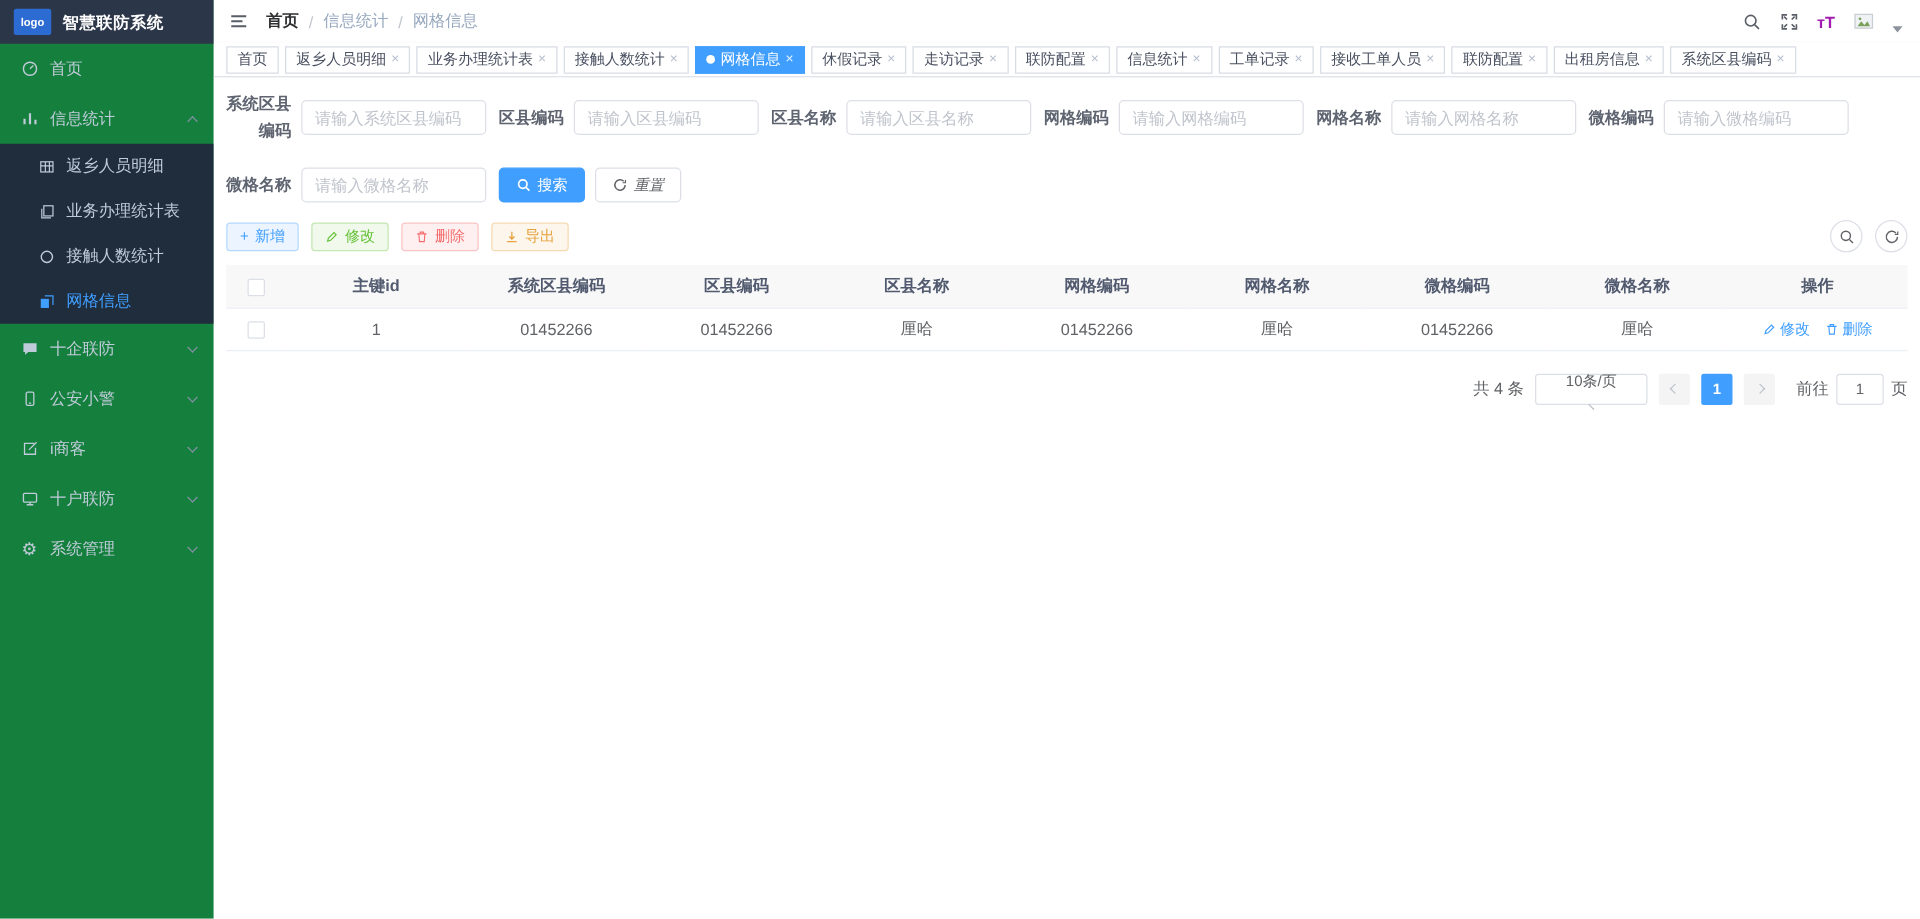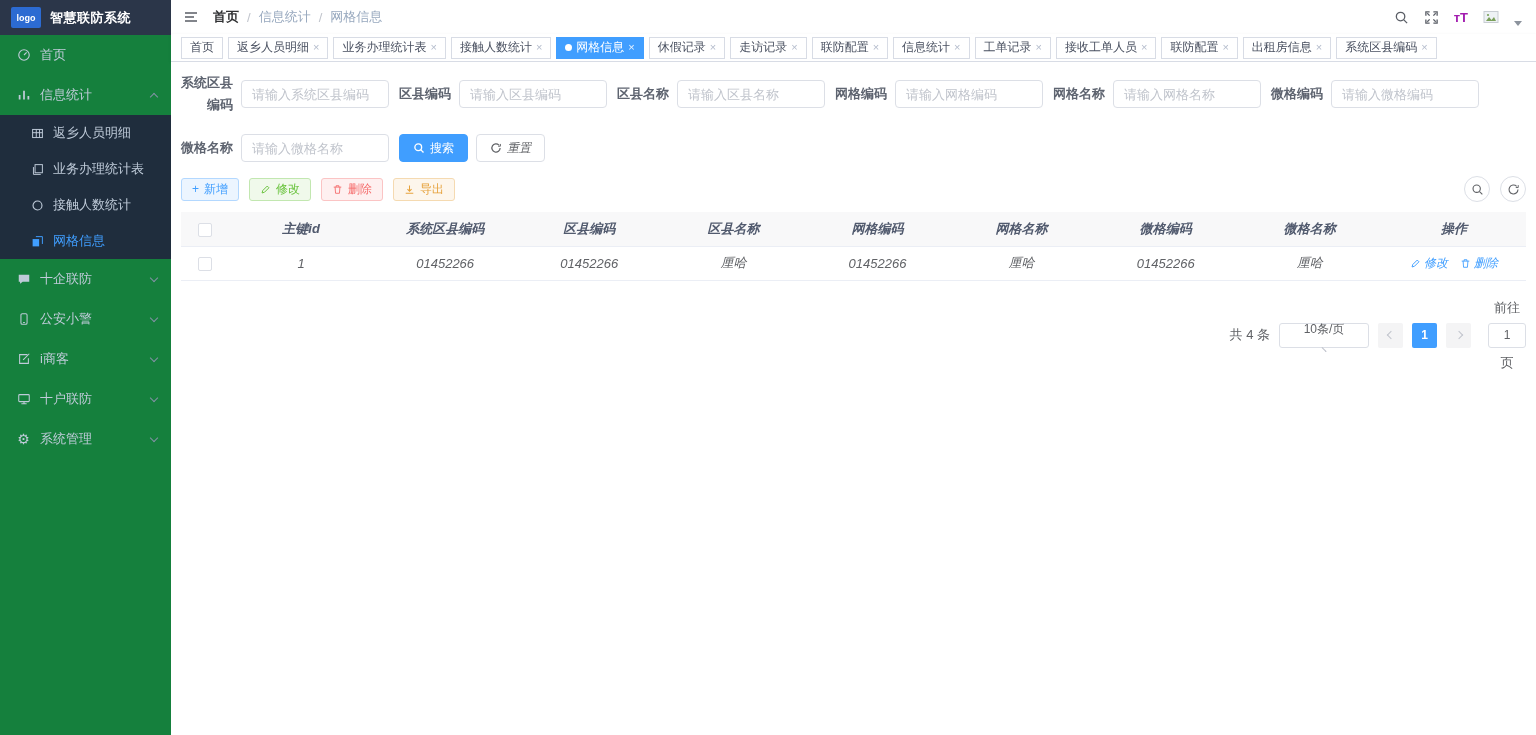--- a/index.html
+++ b/index.html
@@ -73,39 +73,39 @@
   .toolbar { display: flex; align-items: center; margin: 2px 0 10px; }
   .btn-mini { height: 23px; padding: 0 10px; font-size: 12px; border-radius: 3px; margin-right: 10px; }
   .plain-blue   { background: #ecf5ff; border: 1px solid #b3d8ff; color: #409eff; }
   .plain-green  { background: #f0f9eb; border: 1px solid #c2e7b0; color: #67c23a; }
   .plain-red    { background: #fef0f0; border: 1px solid #fbc4c4; color: #f56c6c; }
   .plain-yellow { background: #fdf6ec; border: 1px solid #f5dab1; color: #e6a23c; }
   .tool-right { margin-left: auto; display: flex; gap: 10px; }
   .circle-btn { width: 26px; height: 26px; border-radius: 50%; border: 1px solid #dcdfe6; background: #fff;
     display: flex; align-items: center; justify-content: center; color: #606266; cursor: pointer; }
 
-  table { width: 100%; border-collapse: collapse; table-layout: fixed; font-style: italic; }
+  table { width: 100%; border-collapse: collapse; table-layout: fixed; }
   th { background: #f8f8f9; color: #515a6e; font-weight: bold; font-size: 13px; height: 34px;
     text-align: center; border-bottom: 1px solid #ebeef5; }
   td { height: 34px; text-align: center; font-size: 13px; color: #606266; border-bottom: 1px solid #ebeef5; }
   .col-check { width: 48px; }
   .checkbox { display: inline-block; width: 14px; height: 14px; border: 1px solid #dcdfe6; border-radius: 2px;
     background: #fff; vertical-align: middle; cursor: pointer; }
   .op-link { color: #409eff; cursor: pointer; display: inline-flex; align-items: center; gap: 3px;
     font-size: 12px; margin: 0 6px; }
 
   .pager { display: flex; align-items: center; justify-content: flex-end; margin-top: 18px; gap: 9px;
     font-size: 13px; color: #606266; }
   .psel { width: 90px; height: 25px; border: 1px solid #dcdfe6; border-radius: 3px; display: flex;
     align-items: center; justify-content: center; gap: 14px; font-size: 12px; color: #606266; cursor: pointer; flex-direction: column; }
   .psel .chev { color: #c0c4cc; }
   .pbtn { min-width: 25px; height: 25px; background: #f4f4f5; border-radius: 2px; display: flex;
     align-items: center; justify-content: center; color: #c0c4cc; cursor: pointer; }
   .pbtn.page-active { background: #409eff; color: #fff; font-weight: bold; font-size: 12px; }
-  .goto-wrap { display: flex; align-items: center; gap: 6px; margin-left: 8px; flex-direction: column; }
+  .goto-wrap { display: flex; align-items: center; gap: 6px; margin-left: 8px; }
   .goto-input { width: 38px; height: 25px; border: 1px solid #dcdfe6; border-radius: 3px; text-align: center;
     font-size: 12px; color: #606266; outline: none; font-family: inherit; }
   svg { display: block; }
 </style>
 </head>
 <body>
 
 <div class="app">
 
   <aside class="sidebar">

